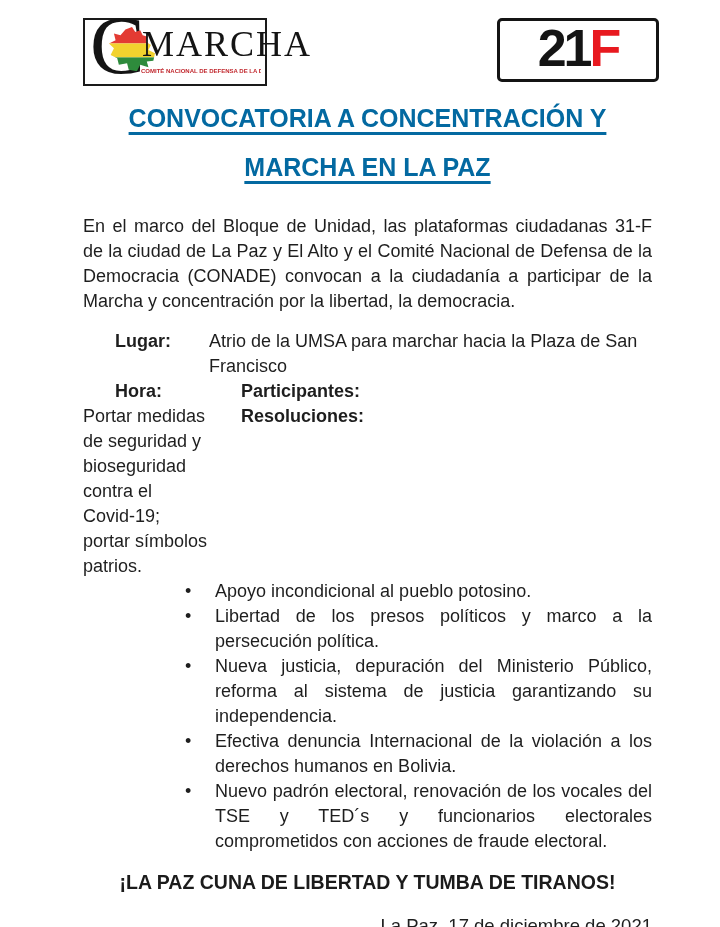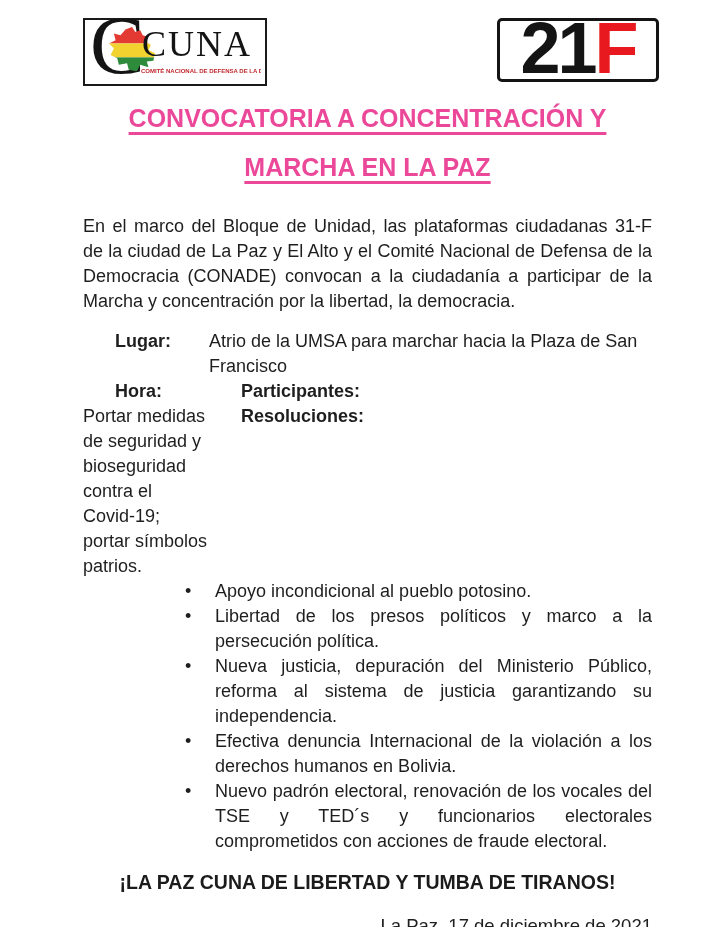--- a/index.html
+++ b/index.html
@@ -23,24 +23,24 @@
     font-size:36px;line-height:1;letter-spacing:2px;color:#141414;
   }
   .tagline{
     position:absolute;left:56px;top:48px;width:120px;
     font-size:6px;font-weight:bold;color:#c1272d;letter-spacing:0;white-space:nowrap;overflow:hidden;
   }
   .f21-box{
     width:162px;height:64px;border:3px solid #141414;border-radius:5px;background:#fff;
     display:flex;align-items:center;justify-content:center;box-sizing:border-box;margin-right:-7px;
   }
-  .f21-text{font-weight:bold;font-size:72px;line-height:1;letter-spacing:-3px;padding-bottom:5px;color:#141414;}
+  .f21-text{font-weight:bold;font-size:52px;line-height:1;letter-spacing:-3px;padding-bottom:5px;color:#141414;}
   .f21-f{color:#e8191f;}
   
-  .title{margin-top:16px;text-align:center;font-weight:bold;font-size:25px;color:#ec4899;}
+  .title{margin-top:16px;text-align:center;font-weight:bold;font-size:25px;color:#0369a1;}
   .title .line{height:49px;}
   .title .u{text-decoration:underline;text-decoration-thickness:2.5px;text-underline-offset:5px;}
   
   .intro{margin:12px 0 0;text-align:justify;font-size:18px;line-height:25px;}
   .details{margin-top:15px;display:grid;grid-template-columns:126px 1fr;font-size:18px;line-height:25px;}
   .details .lbl{font-weight:bold;white-space:nowrap;margin-left:32px;}
   .details .val{text-align:left;}
   ul.resolutions{margin:0;padding:0 0 0 132px;list-style:none;font-size:18px;line-height:25px;}
   ul.resolutions li{position:relative;text-align:justify;}
   ul.resolutions li::before{content:"\2022";position:absolute;left:-30px;top:0;font-size:18px;}
@@ -60,21 +60,21 @@
           <clipPath id="bmap">
             <path d="M22,3 L30,0 L34,6 L40,4 L43,10 L49,12 L47,18 L53,22 L50,28 L58,32 L56,41 L48,42 L50,49 L40,46 L36,54 L26,52 L24,44 L14,46 L12,38 L4,34 L8,26 L2,20 L10,16 L8,8 L16,10 Z"></path>
           </clipPath>
         </defs>
         <g clip-path="url(#bmap)">
           <rect x="0" y="0" width="60" height="20" fill="#e33b33"></rect>
           <rect x="0" y="20" width="60" height="17" fill="#f2d22e"></rect>
           <rect x="0" y="37" width="60" height="19" fill="#2e8b3c"></rect>
         </g>
       </svg>
-      <span class="onade">CUNA</span>
+      <span class="onade">MARCHA</span>
       <div class="tagline">COMITÉ NACIONAL DE DEFENSA DE LA DEMOCRACIA</div>
     </div>
 
     <div class="f21-box">
       <span class="f21-text"><span>21</span><span class="f21-f">F</span></span>
     </div>
   </div>
 
   <div class="title">
     <div class="line"><span class="u">CONVOCATORIA A CONCENTRACIÓN Y</span></div>

